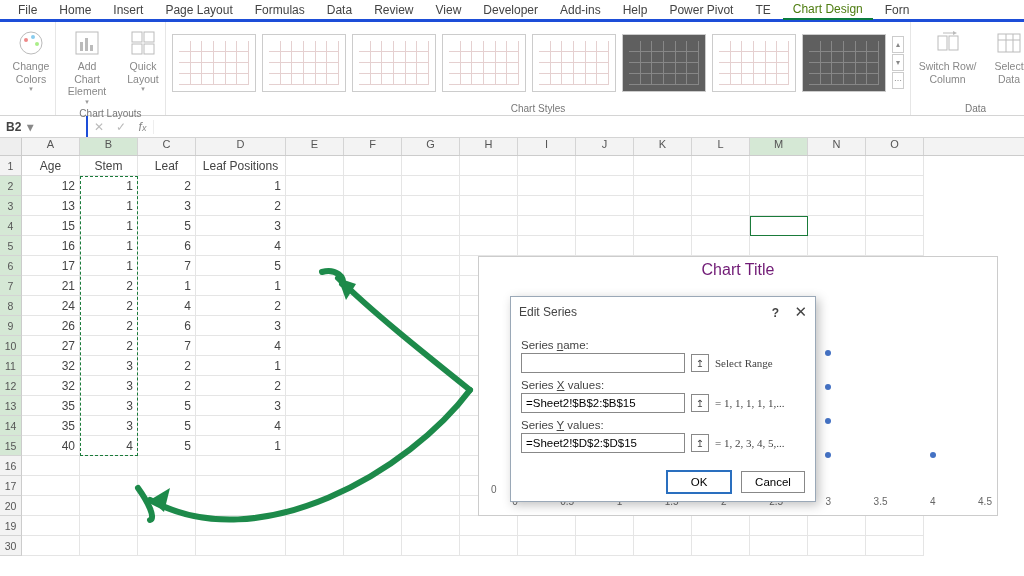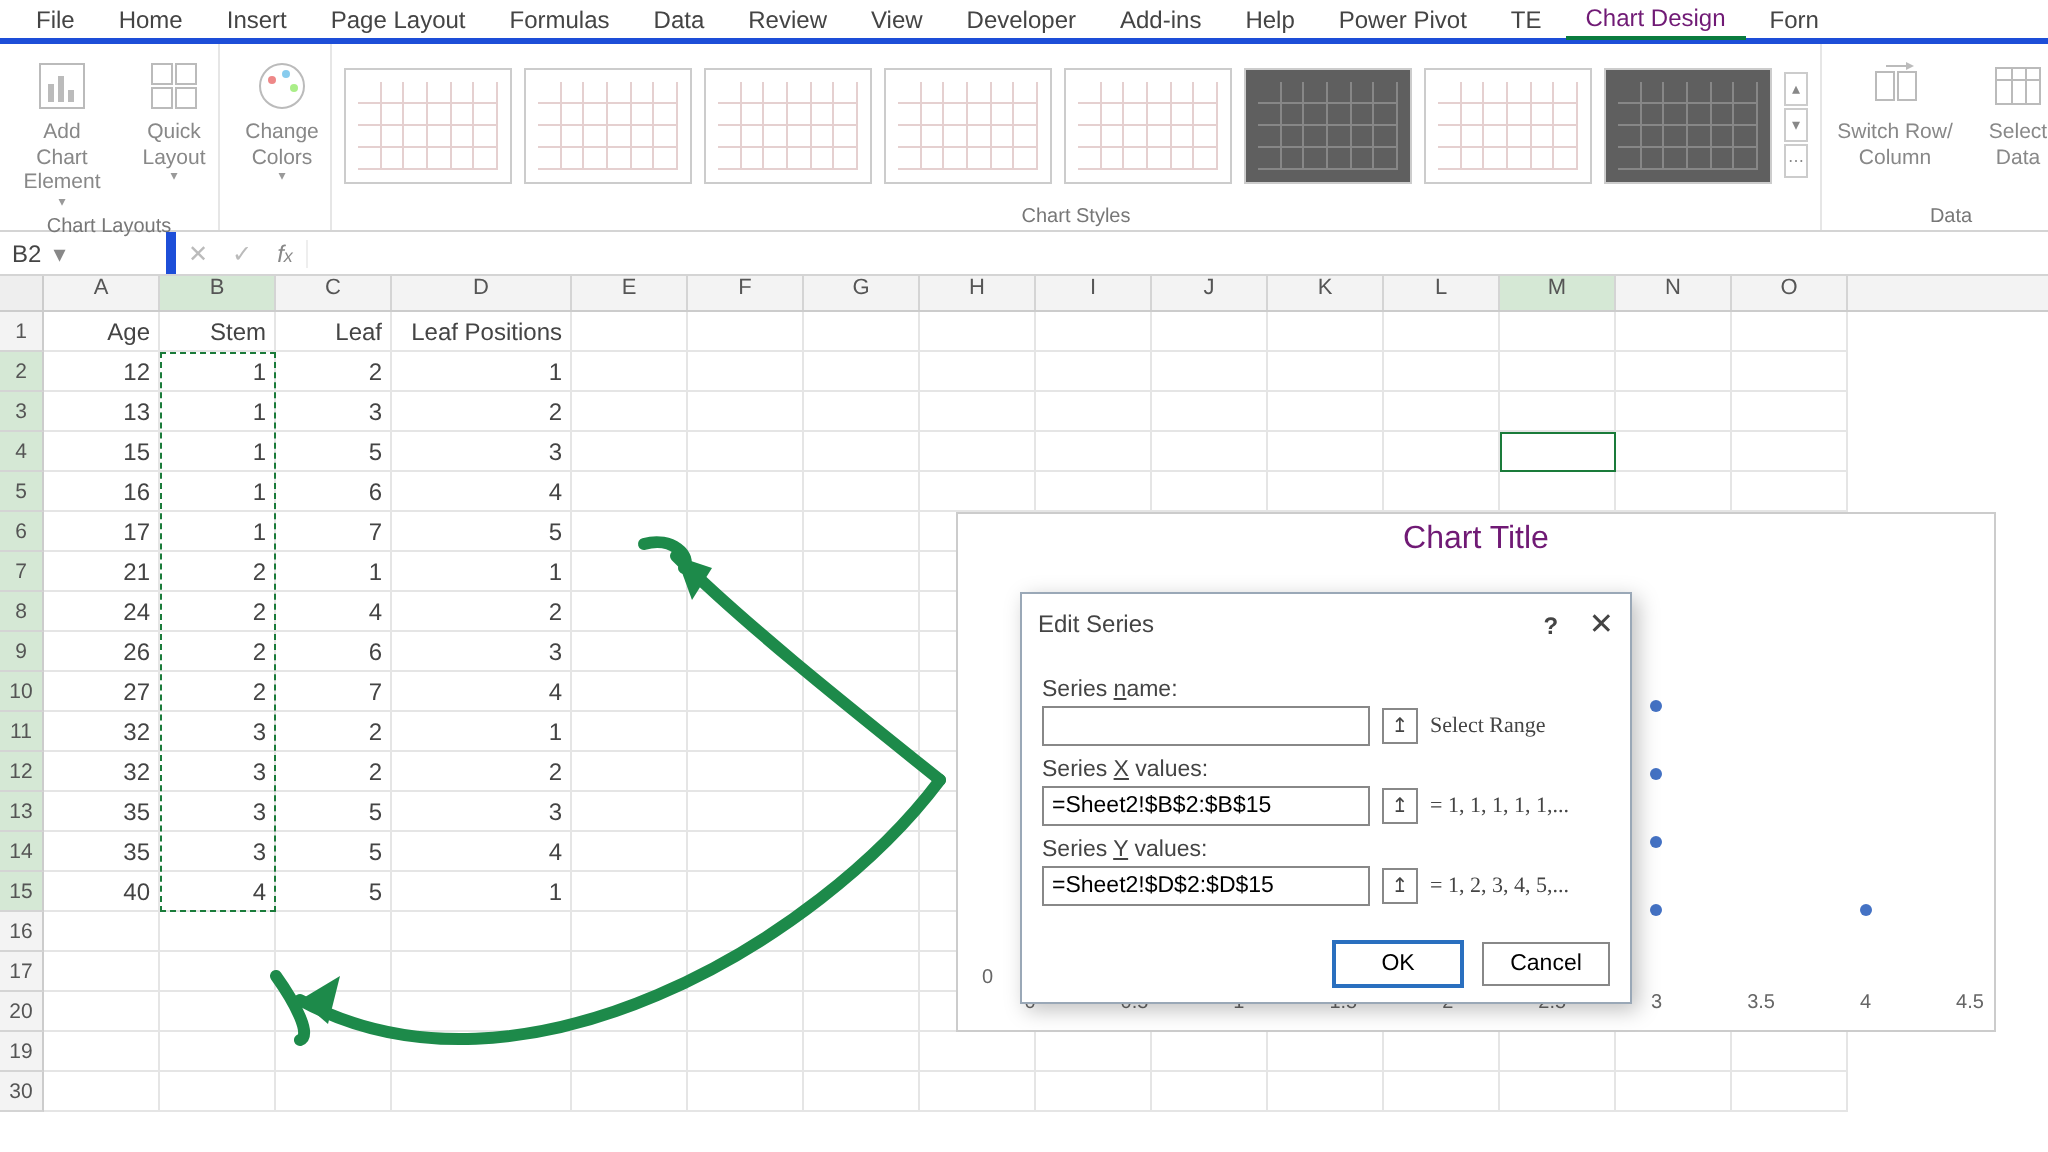--- a/index.html
+++ b/index.html
@@ -1,58 +1,58 @@
 <!DOCTYPE html>
 <html><head>
 <meta charset="utf-8">
 <style>
 * { box-sizing: border-box; margin: 0; padding: 0; font-family: 'Segoe UI', Tahoma, sans-serif; }
 body { background: #fff; width: 1024px; height: 576px; overflow: hidden; position: relative; font-size: 12px; color: #444; }
 
 
 .menu { display: flex; gap: 2px; padding: 2px 8px; border-bottom: 3px solid #1d4ed8; background: #fff; height: 22px; align-items: center; }
 .menu-item { padding: 2px 10px; font-size: 12px; cursor: pointer; }
-.menu-item.active { color: #701a75; border-bottom: 2px solid #0a7b3e; }
+.menu-item.active { color: #4d7c0f; border-bottom: 2px solid #0a7b3e; }
 
 
 .ribbon { display: flex; background: #fff; border-bottom: 1px solid #d4d4d4; height: 94px; }
 .group { display: flex; flex-direction: column; border-right: 1px solid #e6e6e6; padding: 2px 6px 1px; }
 .group-label { text-align: center; font-size: 10px; color: #777; padding-top: 2px; }
 .bigbtns { display: flex; gap: 6px; flex: 1; align-items: flex-start; }
 .bigbtn { display: flex; flex-direction: column; align-items: center; justify-content: flex-start; padding: 4px 4px 0; cursor: pointer; min-width: 50px; color: #888; font-size: 10.5px; text-align: center; line-height: 1.2; }
 .bigbtn svg { margin-bottom: 2px; }
 .styles-row { display: flex; gap: 6px; align-items: center; flex: 1; padding: 4px 0; }
 .style-thumb { width: 84px; height: 58px; border: 1px solid #ccc; background: #fff; position: relative; cursor: pointer; }
 .style-thumb.dark { background: #5f5f5f; }
 .gridtiny { position: absolute; inset: 6px; display: grid; grid-template-columns: repeat(6,1fr); grid-template-rows: repeat(4,1fr); }
 .gridtiny div { border-right: 1px solid rgba(180,120,120,.35); border-bottom: 1px solid rgba(180,120,120,.35); }
 .style-thumb.dark .gridtiny div { border-color: rgba(255,255,255,.25); }
 
 
 .fbar { display: flex; align-items: center; height: 22px; border-bottom: 1px solid #d4d4d4; }
-.namebox { width: 88px; border-right: 5px solid #1d4ed8; padding-left: 6px; font-size: 12px; display: flex; align-items: center; height: 100%; }
+.namebox { width: 88px; border-right: 2px solid #1d4ed8; padding-left: 6px; font-size: 12px; display: flex; align-items: center; height: 100%; font-weight: bold; }
 .namebox-dd { color: #888; padding: 0 6px; }
 .fxsym { width: 22px; text-align: center; color: #888; font-style: italic; font-size: 12px; border-right: 1px solid #eee; }
 .xbtn,.vbtn { width: 22px; text-align: center; color: #bbb; font-size: 12px; }
 
 
 .sheet { position: relative; }
 .colheads { display: flex; height: 18px; border-bottom: 1px solid #ccc; background: #f3f3f3; }
 .rowhead-spacer { width: 22px; border-right: 1px solid #ccc; background: #eee; }
 .ch { flex: none; border-right: 1px solid #d4d4d4; text-align: center; font-size: 11px; color: #555; }
 .ch.A{width:58px}.ch.B{width:58px}.ch.C{width:58px}.ch.D{width:90px}
 .ch.E{width:58px}.ch.F{width:58px}.ch.G{width:58px}.ch.H{width:58px}.ch.I{width:58px}
 .ch.J{width:58px}.ch.K{width:58px}.ch.L{width:58px}.ch.M{width:58px}.ch.N{width:58px}.ch.O{width:58px}
 .ch.active{background:#d5e8d5}
 .rows{}
 .row { display: flex; height: 20px; }
 .rh { width: 22px; border-right: 1px solid #ccc; border-bottom: 1px solid #d4d4d4; background: #f3f3f3; text-align: center; font-size: 10.5px; color: #555; line-height: 20px; }
 .rh.active{background:#d5e8d5}
 .cell { border-right: 1px solid #e5e5e5; border-bottom: 1px solid #e5e5e5; padding: 0 4px; font-size: 12px; line-height: 20px; text-align: right; overflow: hidden; white-space: nowrap; }
-.cell.l{text-align:right}
+.cell.l{text-align:center}
 .cA{width:58px}.cB{width:58px}.cC{width:58px}.cD{width:90px}.cE{width:58px}.cF{width:58px}.cG{width:58px}.cH{width:58px}.cI{width:58px}.cJ{width:58px}.cK{width:58px}.cL{width:58px}.cM{width:58px}.cN{width:58px}.cO{width:58px}
 
 
 .marching { position: absolute; border: 1.5px dashed #1a7b3a; pointer-events: none; background: rgba(0,0,0,0); }
 
 
 .chart-box { position: absolute; left: 472px; top: 102px; width: 520px; height: 252px; border: 1px solid #ccc; background: #fff; }
 .chart-title { text-align: center; font-size: 16px; color: #701a75; padding-top: 4px; }
 .chart-area { position: absolute; left: 36px; right: 14px; top: 30px; bottom: 26px; }
 .chart-area .tickx { position: absolute; bottom: -18px; font-size: 10px; color: #666; transform: translateX(-50%); }
@@ -96,20 +96,35 @@
     <div class="menu-item">Developer</div>
     <div class="menu-item">Add-ins</div>
     <div class="menu-item">Help</div>
     <div class="menu-item">Power Pivot</div>
     <div class="menu-item">TE</div>
     <div class="menu-item active">Chart Design</div>
     <div class="menu-item">Forn</div>
   </div>
 
 <div class="ribbon">
+  <div class="group" style="min-width:56px">
+    <div class="bigbtns">
+      <div class="bigbtn">
+        <svg width="30" height="30">
+            <circle cx="15" cy="15" r="11" fill="none" stroke="#bbb"></circle>
+            <circle cx="10" cy="12" r="2" fill="#e88"></circle>
+            <circle cx="17" cy="9" r="2" fill="#8ce"></circle>
+            <circle cx="21" cy="16" r="2" fill="#ae8"></circle>
+          </svg>
+        <span>Change Colors</span>
+          <span style="font-size:7px;color:#999">▾</span>
+      </div>
+    </div>
+    <div class="group-label">&nbsp;</div>
+  </div>
   <div class="group" style="min-width:110px">
     <div class="bigbtns">
       <div class="bigbtn">
         <svg width="30" height="30">
             <rect x="4" y="4" width="22" height="22" fill="none" stroke="#bbb"></rect>
             <rect x="8" y="14" width="3" height="9" fill="#bbb"></rect>
             <rect x="13" y="10" width="3" height="13" fill="#bbb"></rect>
             <rect x="18" y="17" width="3" height="6" fill="#bbb"></rect>
           </svg>
         <span>Add Chart Element</span>
@@ -120,35 +135,20 @@
             <rect x="4" y="4" width="10" height="10" fill="none" stroke="#bbb"></rect>
             <rect x="16" y="4" width="10" height="10" fill="none" stroke="#bbb"></rect>
             <rect x="4" y="16" width="10" height="10" fill="none" stroke="#bbb"></rect>
             <rect x="16" y="16" width="10" height="10" fill="none" stroke="#bbb"></rect>
           </svg>
         <span>Quick Layout</span>
           <span style="font-size:7px;color:#999">▾</span>
       </div>
     </div>
     <div class="group-label">Chart Layouts</div>
-  </div>
-  <div class="group" style="min-width:56px">
-    <div class="bigbtns">
-      <div class="bigbtn">
-        <svg width="30" height="30">
-            <circle cx="15" cy="15" r="11" fill="none" stroke="#bbb"></circle>
-            <circle cx="10" cy="12" r="2" fill="#e88"></circle>
-            <circle cx="17" cy="9" r="2" fill="#8ce"></circle>
-            <circle cx="21" cy="16" r="2" fill="#ae8"></circle>
-          </svg>
-        <span>Change Colors</span>
-          <span style="font-size:7px;color:#999">▾</span>
-      </div>
-    </div>
-    <div class="group-label">&nbsp;</div>
   </div>
   <div class="group" style="flex:1">
     <div class="styles-row">
       <div class="style-thumb">
           <div class="gridtiny">
             <div></div>
             <div></div>
             <div></div>
             <div></div>
             <div></div>

